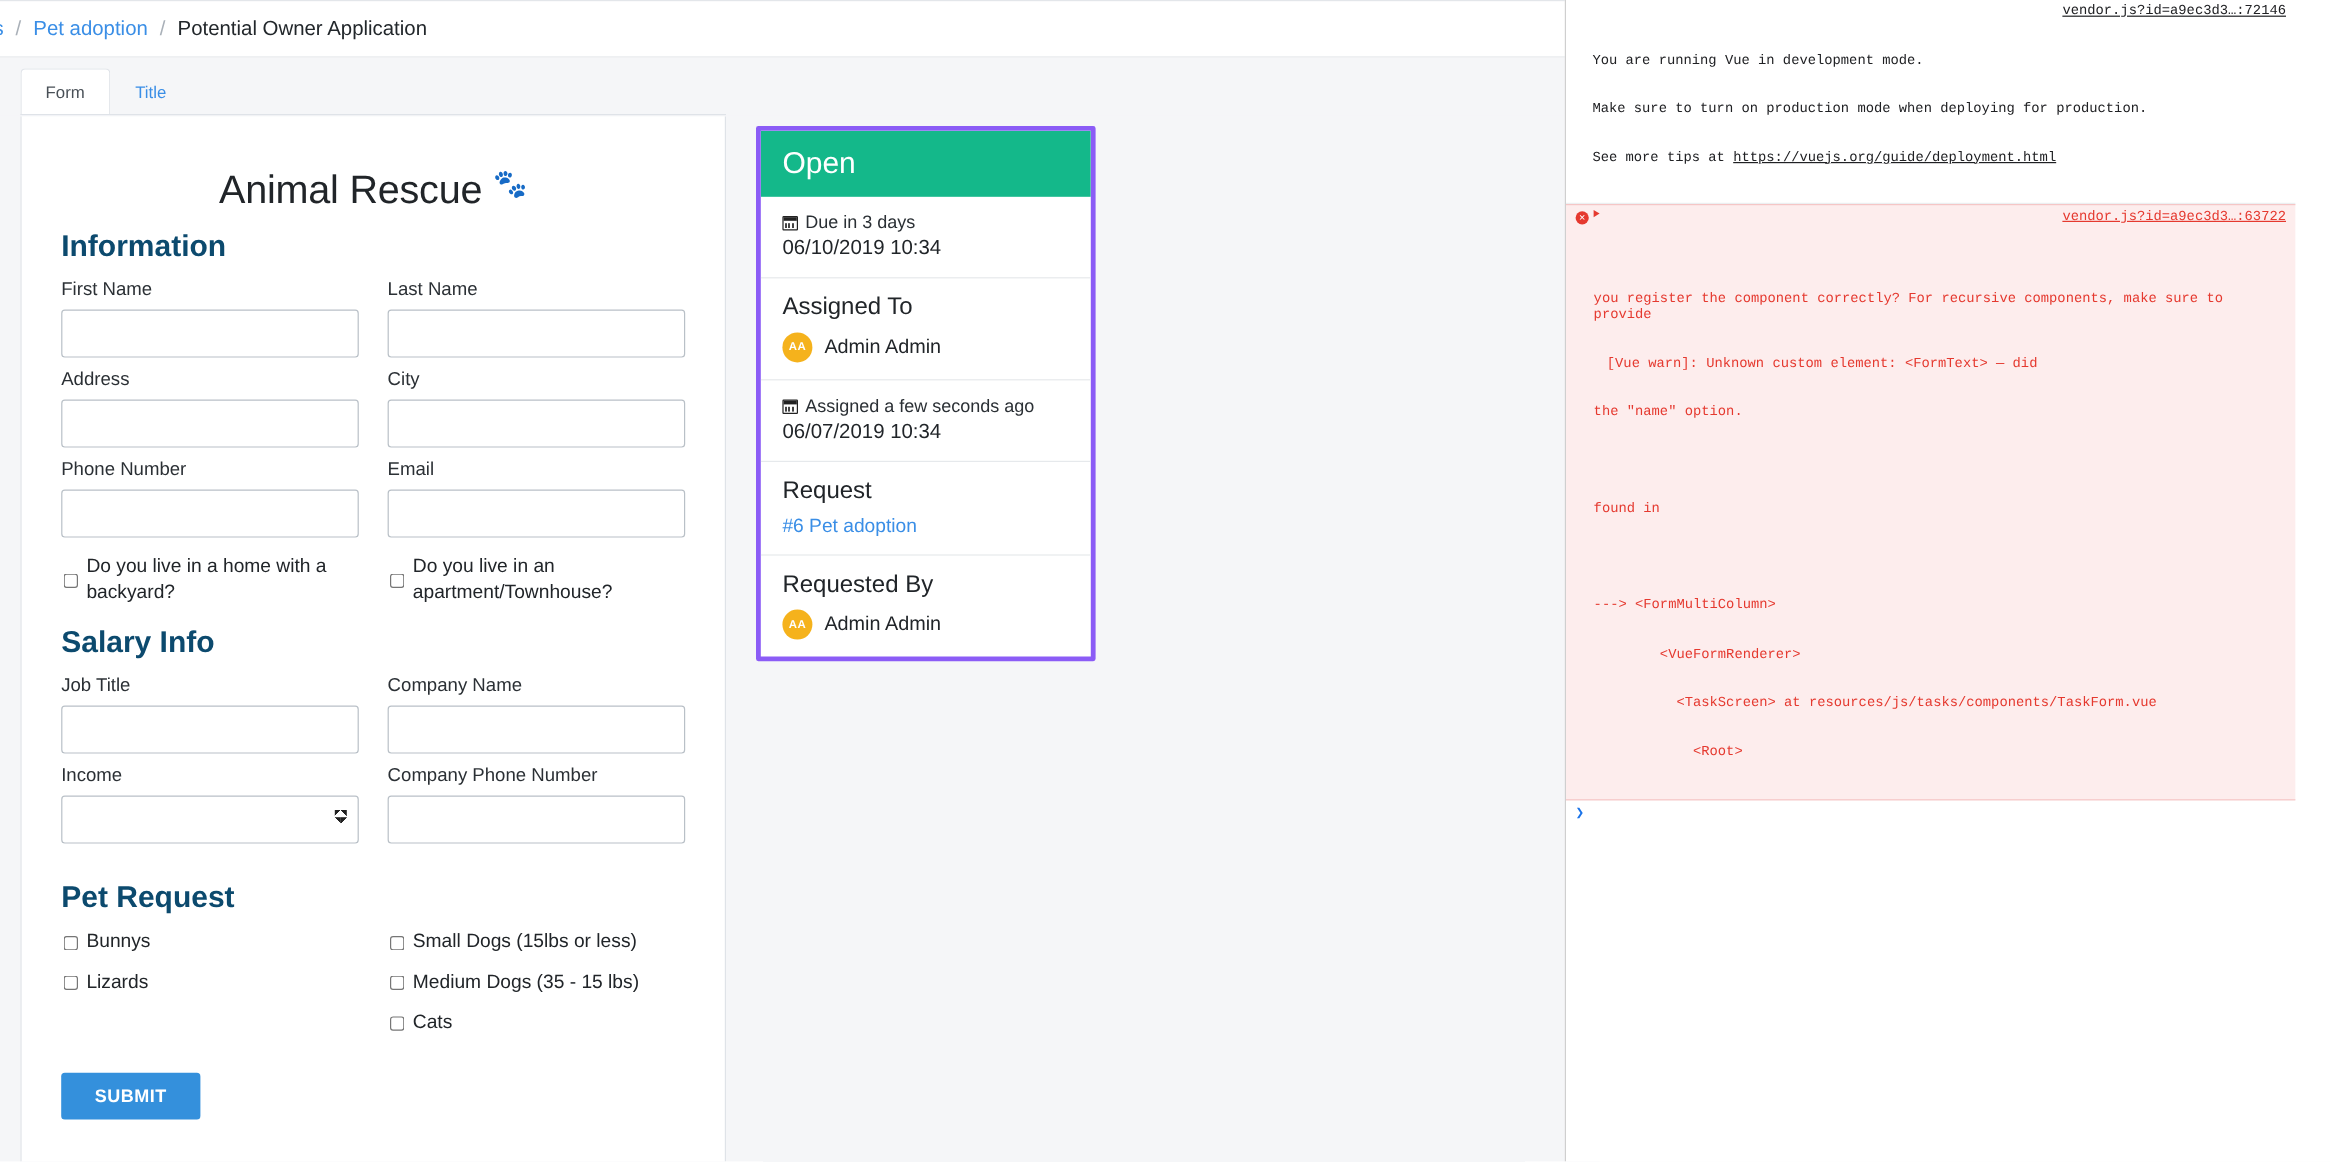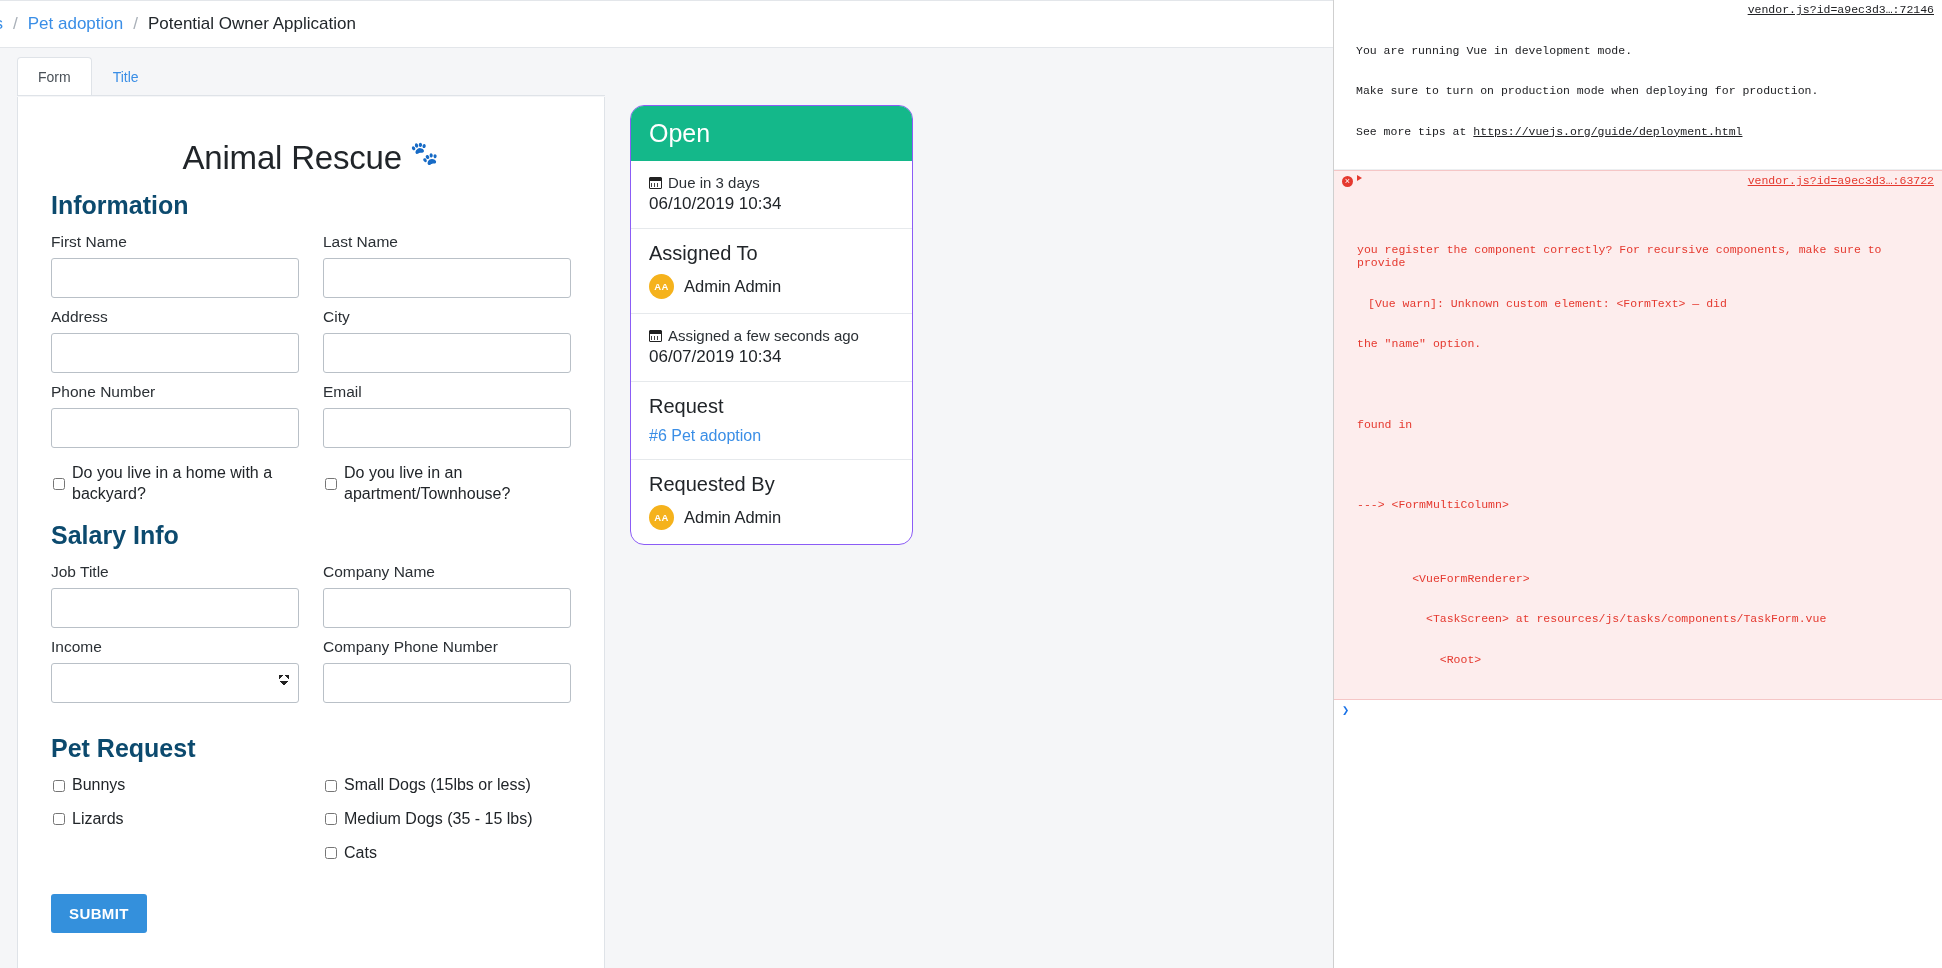--- a/index.html
+++ b/index.html
@@ -174,33 +174,33 @@
 
   .submit-btn {
     margin-top: 30px;
     background: #3490dc;
     color: #ffffff;
     border: none;
     border-radius: 3px;
     font-size: 15px;
     font-weight: bold;
     letter-spacing: 0.4px;
-    padding: 11px 18px;
+    padding: 11px 28px;
     cursor: pointer;
     font-family: "Liberation Sans", sans-serif;
   }
 
   
   .side-card {
     width: 283px;
     margin-left: 25px;
     margin-top: 8px;
     background: #ffffff;
-    border: 1px solid #8b5cf6;
-    border-radius: 14px;
+    border: 4px solid #8b5cf6;
+    border-radius: 2px;
     overflow: hidden;
   }
   .side-header {
     background: #14b88a;
     color: #ffffff;
     font-size: 25px;
     padding: 13px 18px;
   }
   .side-block {
     padding: 13px 18px 14px 18px;
@@ -262,21 +262,21 @@
   .req-link {
     color: #3a8ee6;
     font-size: 16px;
     text-decoration: none;
     cursor: pointer;
   }
 
   
   #devtools {
     position: absolute;
-    left: 1333px; top: 0;
+    left: 1304px; top: 0;
     width: 609px; height: 968px;
     background: #ffffff;
     border-left: 1px solid #cfcfcf;
     font-family: "Liberation Mono", monospace;
     font-size: 11.5px;
     line-height: 13.5px;
     overflow: hidden;
   }
   .console-msg {
     position: relative;
@@ -526,21 +526,21 @@
       <span class="err-badge">×</span>
       <span class="err-arrow"></span>
       <span class="srclink">vendor.js?id=a9ec3d3…:63722</span>
       <div style="margin-left:-11px;">you register the component correctly? For recursive components, make sure to provide</div>
       <div>[Vue warn]: Unknown custom element: &lt;FormText&gt; — did</div>
       <div style="margin-left:-11px;">the "name" option.</div>
       <div style="height:13px;">&nbsp;</div>
       <div style="margin-left:-11px;">found in</div>
       <div style="height:13px;">&nbsp;</div>
       <div style="margin-left:-11px;white-space:pre;">---&gt; &lt;FormMultiColumn&gt;</div>
-      <div style="margin-left:-11px;white-space:pre;margin-top:33px;">        &lt;VueFormRenderer&gt;</div>
+      <div style="margin-left:-11px;white-space:pre;">        &lt;VueFormRenderer&gt;</div>
       <div style="margin-left:-11px;white-space:pre;">          &lt;TaskScreen&gt; at resources/js/tasks/components/TaskForm.vue</div>
       <div style="margin-left:-11px;white-space:pre;">            &lt;Root&gt;</div>
     </div>
 
     <div class="console-prompt">
       <span class="prompt-caret">❯</span>
       <div class="prompt-input" contenteditable="true" style=""></div>
     </div>
 
   </div>

